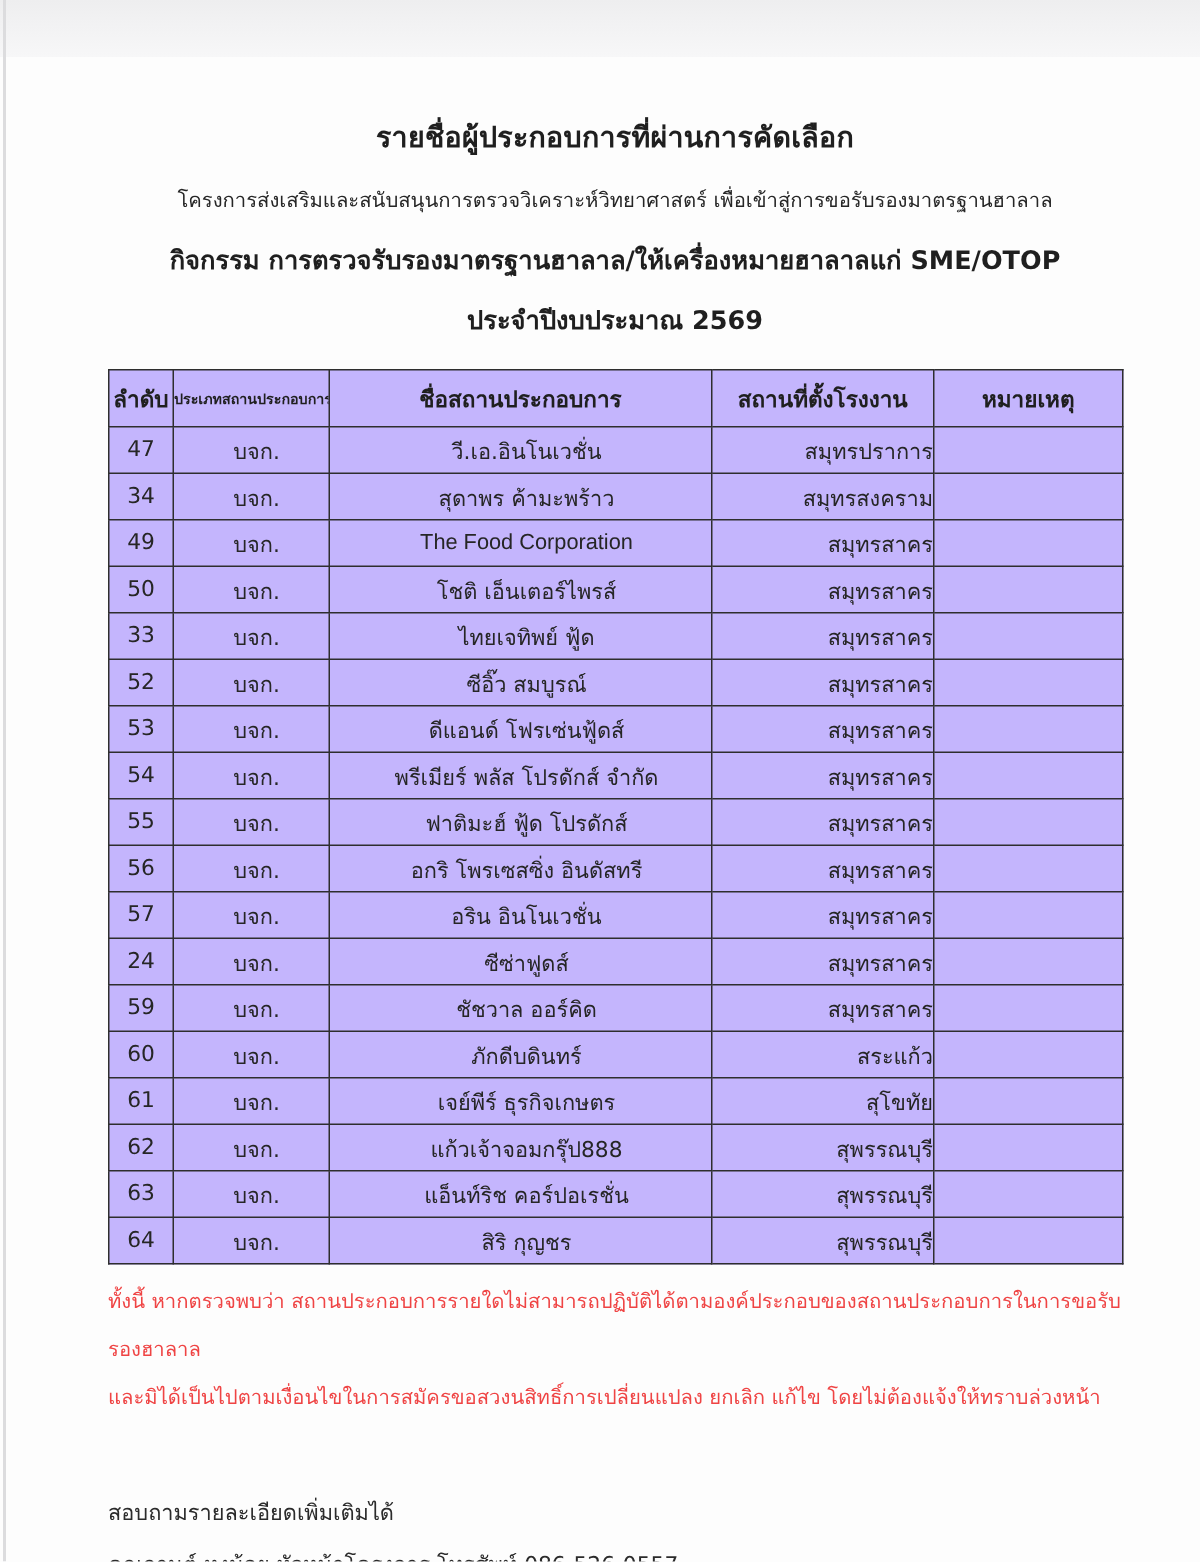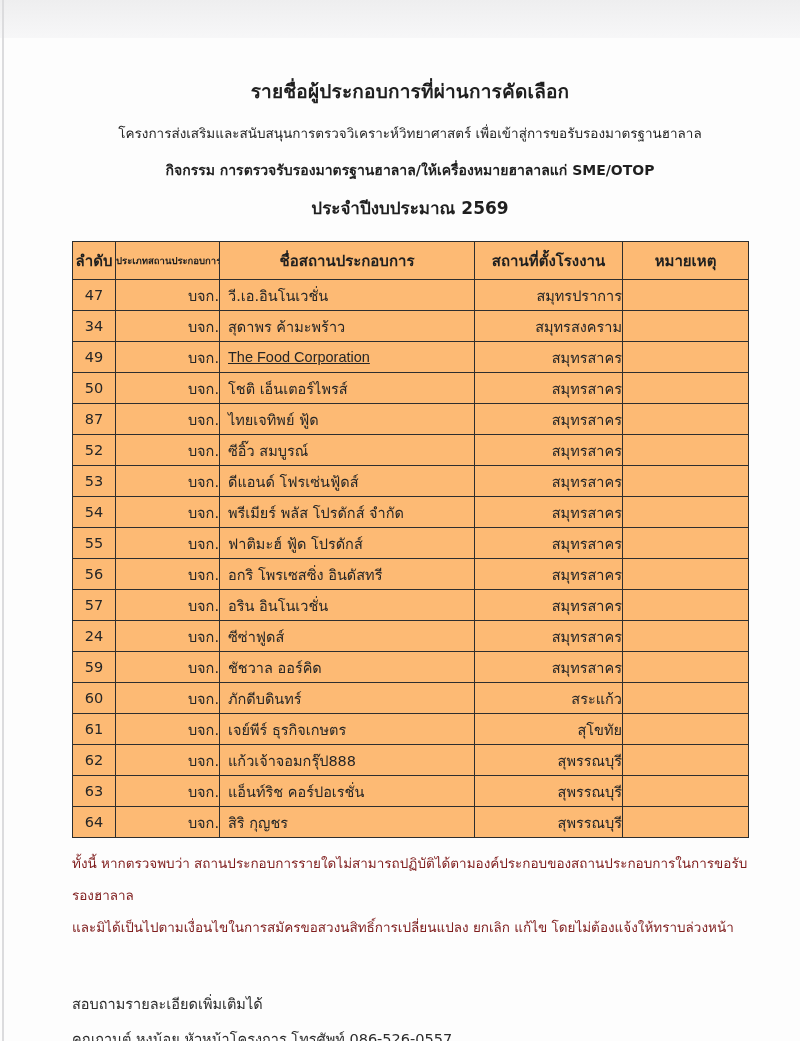--- a/index.html
+++ b/index.html
@@ -30,55 +30,55 @@
   .title-block { text-align: center; width: 676px; }
   .doc-title {
     font-size: 19px; font-weight: bold; letter-spacing: 0.2px;
     margin-bottom: 16px; color: #1f1f1f;
   }
   .doc-subtitle {
     font-size: 13.5px; font-weight: 500; color: #262626;
     margin-bottom: 15px;
   }
   .doc-activity {
-    font-size: 14px; font-weight: bold; color: #1f1f1f;
+    font-size: 17px; font-weight: bold; color: #1f1f1f;
     margin-bottom: 13px;
   }
   .doc-year {
     font-size: 17px; font-weight: bold; color: #1f1f1f;
     margin-bottom: 20px;
     text-align: center;
   }
   table.main-table {
     border-collapse: collapse;
     table-layout: fixed;
     width: 676px;
-    background: #fdba74;
+    background: #c4b5fd;
   }
   table.main-table th, table.main-table td {
     border: 1.6px solid #2e2e2e;
     overflow: hidden; white-space: nowrap;
   }
   table.main-table th {
     height: 38px; font-weight: bold; font-size: 15px;
     text-align: center; vertical-align: middle; color: #1f1f1f;
   }
   table.main-table th.col-type { font-size: 9.5px; font-weight: 600; }
   table.main-table td {
     height: 31px; font-size: 14.5px; vertical-align: middle; color: #262626;
   }
   td.col-no { text-align: center; }
-  td.col-type { padding-left: 7px; text-align: right; }
-  td.col-name { padding-left: 8px; text-align: left; }
+  td.col-type { padding-left: 7px; text-align: center; }
+  td.col-name { padding-left: 8px; text-align: center; }
   td.col-loc { padding-left: 7px; text-align: right; }
   td.col-remark { }
-  td.latin-name { font-size: 10.5px; color: #5c5c5c; font-family: "Liberation Sans", sans-serif; text-decoration: underline; }
+  td.latin-name { font-size: 10.5px; color: #5c5c5c; font-family: "Liberation Sans", sans-serif; }
   .footnote {
     width: 690px; margin-top: 9px;
-    font-size: 13.5px; color: #7f1d1d; line-height: 32px;
+    font-size: 13.5px; color: #ef4444; line-height: 32px;
   }
   .contact {
     margin-top: 44px;
     font-size: 14.5px; color: #2b2b2b; line-height: 35px;
   }
 </style>
 </head>
 <body>
 
 <div class="scan-top-strip"></div>
@@ -133,21 +133,21 @@
           <td class="col-remark"></td>
         </tr>
         <tr>
           <td class="col-no">50</td>
           <td class="col-type">บจก.</td>
           <td class="col-name">โชติ เอ็นเตอร์ไพรส์</td>
           <td class="col-loc">สมุทรสาคร</td>
           <td class="col-remark"></td>
         </tr>
         <tr>
-          <td class="col-no">87</td>
+          <td class="col-no">33</td>
           <td class="col-type">บจก.</td>
           <td class="col-name">ไทยเจทิพย์ ฟู้ด</td>
           <td class="col-loc">สมุทรสาคร</td>
           <td class="col-remark"></td>
         </tr>
         <tr>
           <td class="col-no">52</td>
           <td class="col-type">บจก.</td>
           <td class="col-name">ซีอิ๊ว สมบูรณ์</td>
           <td class="col-loc">สมุทรสาคร</td>

